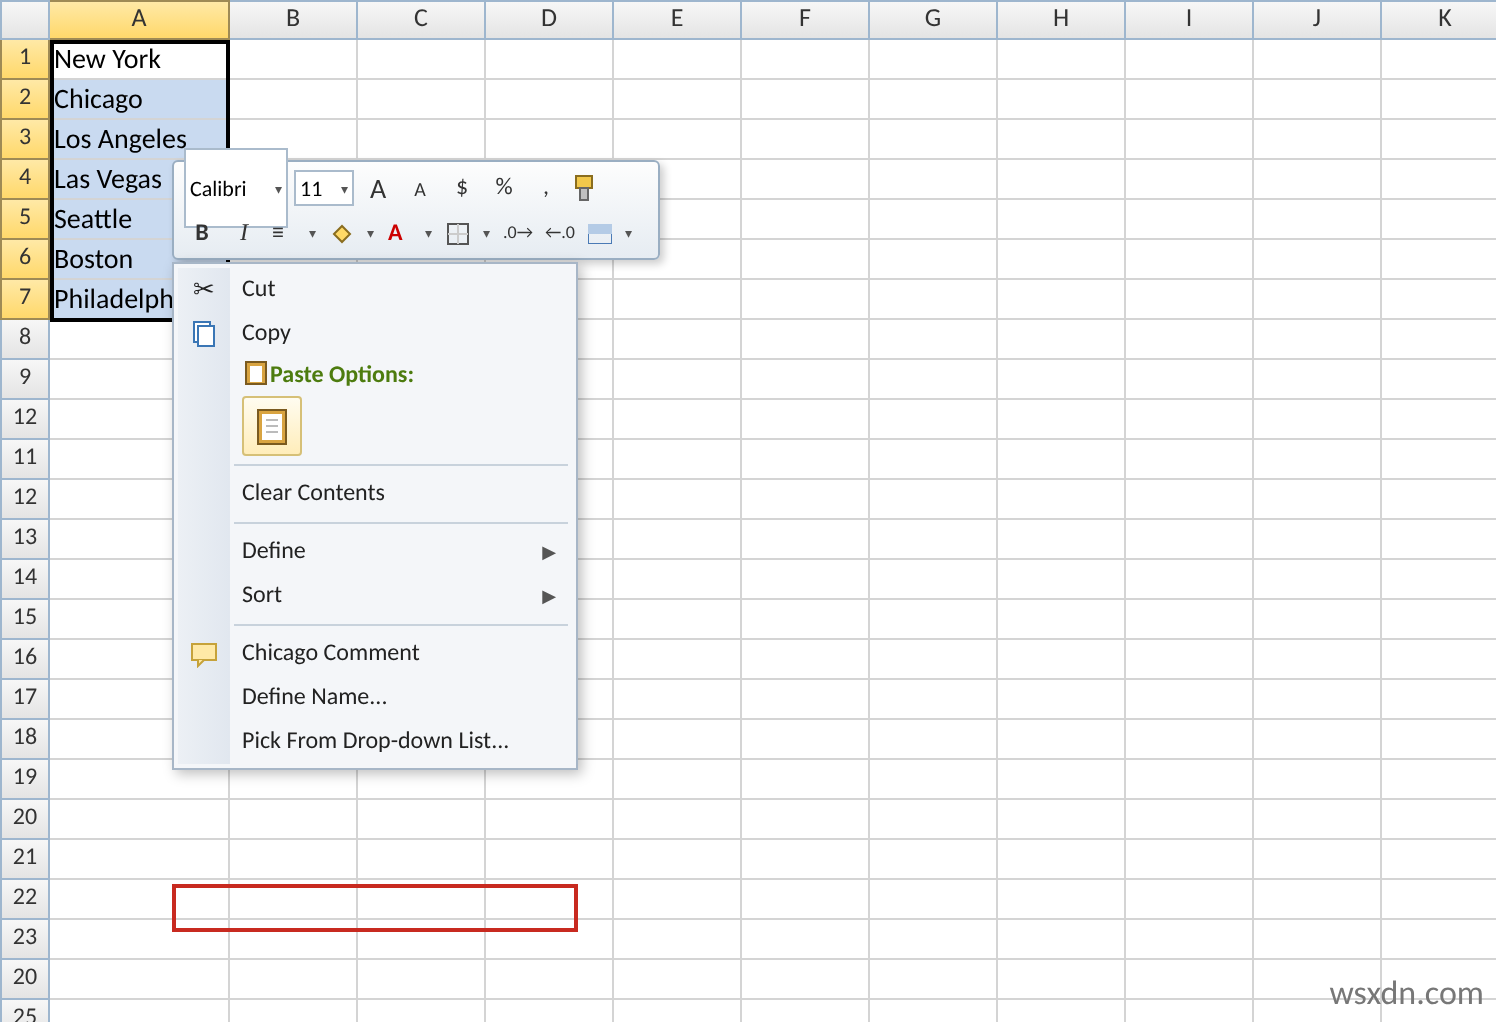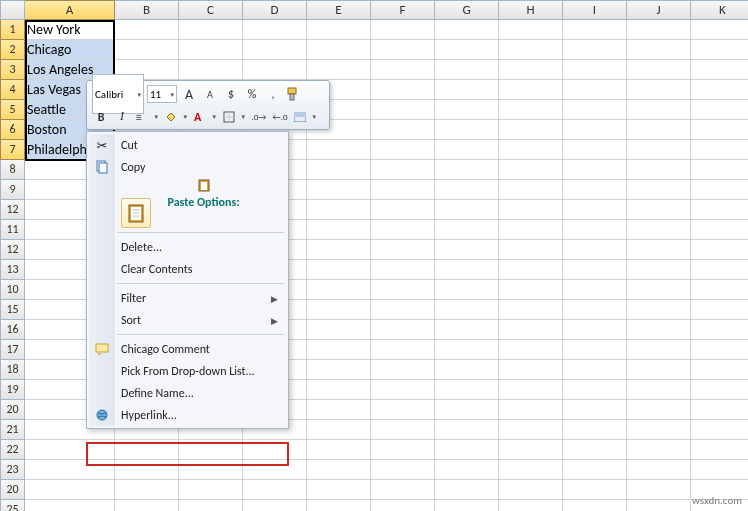--- a/index.html
+++ b/index.html
@@ -30,24 +30,24 @@
 .tbtn.split { width: 26px; justify-content: space-between; padding: 0 2px; }
 .arrow { font-size: 7px; color: #555; }
 
 
 .ctx { position: absolute; left: 86px; top: 131px; width: 203px; background: #f4f6f9; border: 1px solid #a7b6c7; box-shadow: 2px 2px 6px rgba(0,0,0,.25); padding: 2px; }
 .ctx .iconcol { position: absolute; left: 2px; top: 2px; bottom: 2px; width: 26px; background: linear-gradient(90deg,#ecf0f5,#e1e7ef); }
 .mitem { position: relative; height: 22px; display: flex; align-items: center; padding-left: 32px; font-size: 12px; color: #222; }
 .mitem .micon { position: absolute; left: 4px; width: 18px; height: 18px; display: flex; align-items: center; justify-content: center; font-size: 13px; }
 .mitem .sub { position: absolute; right: 8px; font-size: 9px; color: #555; }
 .msep { height: 1px; background: #c8d2dc; margin: 3px 2px 3px 28px; position: relative; }
-.mheader { height: 20px; padding-left: 32px; font-size: 12px; font-weight: bold; color: #0f766e; display: flex; align-items: center; position: relative; flex-direction: column; }
+.mheader { height: 20px; padding-left: 32px; font-size: 12px; font-weight: bold; color: #4d7c0f; display: flex; align-items: center; position: relative; }
 .pastebig { position: relative; margin-left: 32px; width: 30px; height: 30px; border: 1px solid #d6c077; background: linear-gradient(#fffcf0,#ffedba); border-radius: 2px; display: flex; align-items: center; justify-content: center; margin-bottom: 4px; }
 .hl { position: absolute; border: 2px solid #c82a20; pointer-events: none; }
-.watermark { position: absolute; right: 6px; bottom: 4px; font-size: 11px; color: #777; }
+.watermark { position: absolute; right: 6px; bottom: 4px; font-size: 17px; color: #777; }
 </style>
 </head>
 <body>
 
 <div class="grid">
   <div class="colheads">
     <div class="corner"></div>
   <div class="colhead sel" style="width: 90px;">A</div>
       <div class="colhead">B</div>
       <div class="colhead">C</div>
@@ -236,21 +236,21 @@
       <div class="cell"></div>
       <div class="cell"></div>
       <div class="cell"></div>
       <div class="cell"></div>
       <div class="cell"></div>
       <div class="cell"></div>
       <div class="cell"></div>
       <div class="cell"></div>
     </div>
     <div class="row">
-      <div class="rowhead">10</div>
+      <div class="rowhead">14</div>
       <div class="cell wide"></div>
       <div class="cell"></div>
       <div class="cell"></div>
       <div class="cell"></div>
       <div class="cell"></div>
       <div class="cell"></div>
       <div class="cell"></div>
       <div class="cell"></div>
       <div class="cell"></div>
       <div class="cell"></div>
@@ -501,56 +501,44 @@
     <svg width="18" height="20">
         <rect x="2" y="2" width="14" height="17" fill="#d9a441" stroke="#7a5a1f"></rect>
         <rect x="4" y="4" width="10" height="13" fill="#fff"></rect>
         <line x1="6" y1="7" x2="12" y2="7" stroke="#bbb"></line>
         <line x1="6" y1="10" x2="12" y2="10" stroke="#bbb"></line>
         <line x1="6" y1="13" x2="12" y2="13" stroke="#bbb"></line>
       </svg>
   </div>
   <div class="msep"></div>
   <div class="mitem">
-      <span>Delete...</span>
-    </div>
-  <div class="mitem">
       <span>Clear Contents</span>
     </div>
   <div class="msep"></div>
   <div class="mitem">
-      <span>Filter</span>
+      <span>Define</span>
       <span class="sub">▶</span>
     </div>
   <div class="mitem">
       <span>Sort</span>
       <span class="sub">▶</span>
     </div>
   <div class="msep"></div>
   <div class="mitem">
     <span class="micon">
       <svg width="14" height="14">
           <rect x="1" y="2" width="12" height="8" fill="#ffe9a6" stroke="#c6a23a"></rect>
           <path d="M4 10 L4 13 L7 10" fill="#ffe9a6" stroke="#c6a23a"></path>
         </svg>
     </span>
     <span>Chicago Comment</span>
   </div>
   <div class="mitem">
+      <span>Define Name...</span>
+    </div>
+  <div class="mitem">
       <span>Pick From Drop-down List...</span>
     </div>
-  <div class="mitem">
-      <span>Define Name...</span>
-    </div>
-  <div class="mitem">
-    <span class="micon">
-      <svg width="14" height="14">
-          <circle cx="7" cy="7" r="5" fill="#6fb6e8" stroke="#2a6aa0"></circle>
-          <path d="M3 5 Q7 7 11 5 M3 9 Q7 7 11 9" fill="none" stroke="#2a6aa0"></path>
-        </svg>
-    </span>
-    <span>Hyperlink...</span>
-  </div>
 </div>
 
 <div class="hl" style="left:86px; top:442px; width:203px; height:24px;"></div>
 
 <div class="watermark">wsxdn.com</div>
 
 </body></html>

